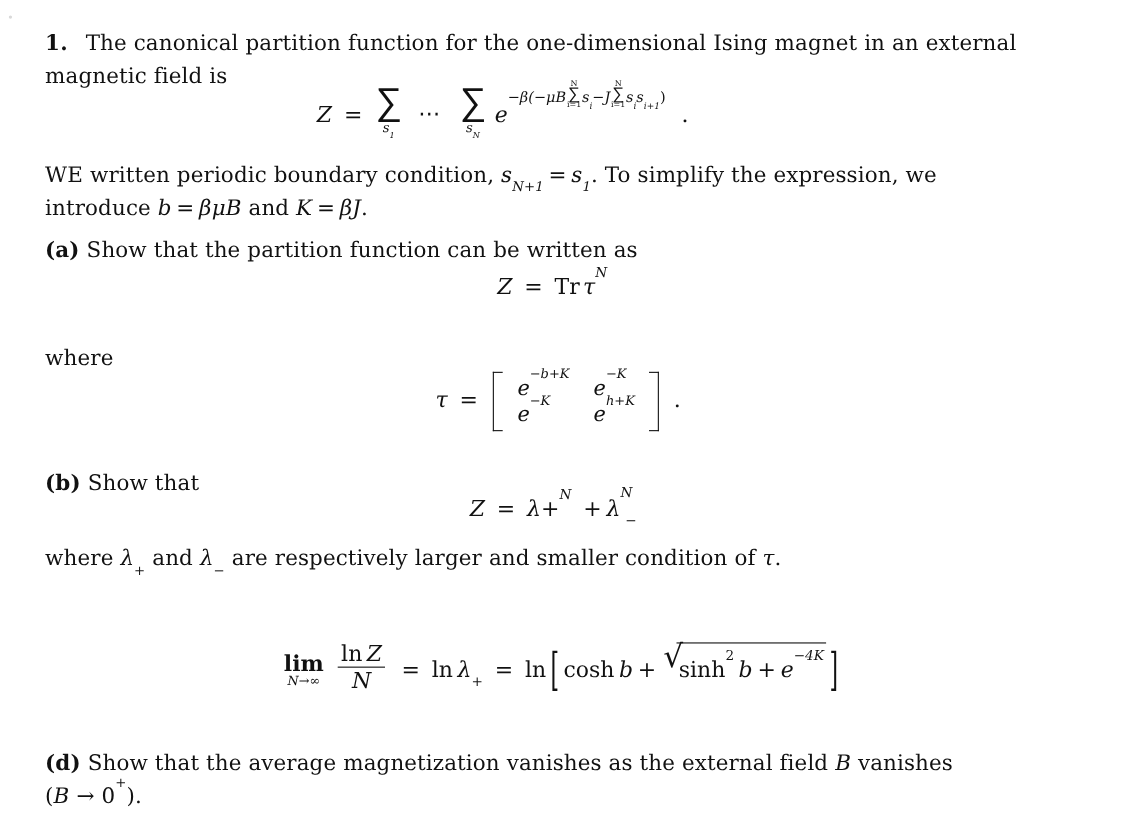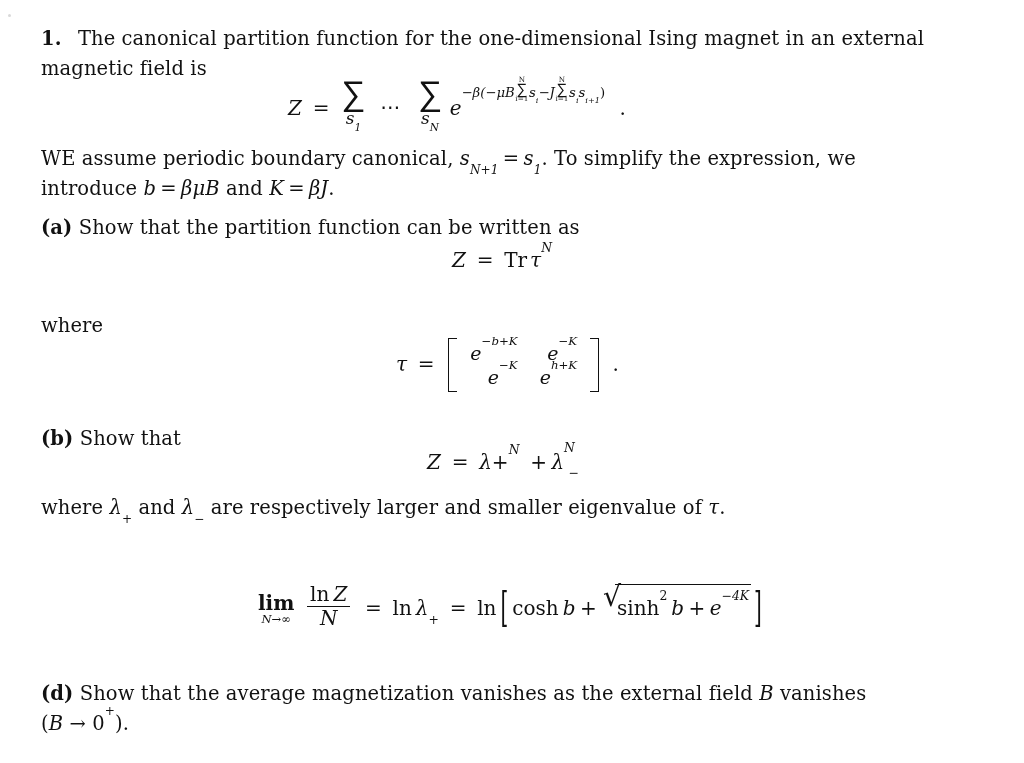--- a/index.html
+++ b/index.html
@@ -77,21 +77,21 @@
   }
   .bigsum .sym {
     display: block;
     font-size: 34px;
     font-family: "DejaVu Sans", sans-serif;
     font-weight: 300;
     line-height: 0.9;
   }
   .bigsum .lim {
     display: block;
-    font-size: 17px;
+    font-size: 12px;
     margin-top: 1px;
   }
 
   
   .sumin {
     display: inline-block;
     vertical-align: -0.28em;
     text-align: center;
     line-height: 1;
     margin: 0 0.05em;
@@ -166,21 +166,21 @@
   }
   .matrix::after {
     right: 0;
     border-right: 1.6px solid #111;
   }
   .matrix table {
     border-collapse: collapse;
   }
   .matrix td {
     padding: 1px 11px;
-    text-align: right;
+    text-align: left;
     font-size: 19px;
   }
 
   
   .brk {
     display: inline-block;
     font-size: 1.0em;
     transform: scaleY(2.05);
     transform-origin: center;
     padding: 0 1px;
@@ -238,21 +238,21 @@
     <span class="dots">⋯</span>
     <span class="bigsum">
       <span class="sym">∑</span>
       <span class="lim"><span class="mi">s</span><sub class="mi">N</sub></span>
     </span>
     <span class="mi">e</span><sup style="font-size:0.66em; top:-0.78em;"><span class="mgr">−β(−</span><span class="mgr">μ</span><span class="mi">B</span><span class="sumin"><span class="s-up">N</span><span class="s-sym">∑</span><span class="s-dn">i=1</span></span><span class="mi">s</span><sub class="mi">i</sub><span class="mi">−J</span><span class="sumin"><span class="s-up">N</span><span class="s-sym">∑</span><span class="s-dn">i=1</span></span><span class="mi">s</span><sub class="mi">i</sub><span class="mi">s</span><sub class="mi">i+1</sub><span>)</span></sup>
     <span style="display:inline-block;width:8px;"></span><span>.</span>
   </div>
 
   <div class="body-text" style="left:41px; top:144px; width:920px;">
-    <span>WE assume periodic boundary canonical, </span><span class="mi">s</span><sub class="mi">N+1</sub><span class="op">=</span><span class="mi">s</span><sub class="mi">1</sub><span>. To simplify the expression, we</span><br>
+    <span>WE written periodic boundary condition, </span><span class="mi">s</span><sub class="mi">N+1</sub><span class="op">=</span><span class="mi">s</span><sub class="mi">1</sub><span>. To simplify the expression, we</span><br>
     <span>introduce </span><span class="mi">b</span><span class="op">=</span><span class="mgr">β</span><span class="mgr">μ</span><span class="mi">B</span><span> and </span><span class="mi">K</span><span class="op">=</span><span class="mgr">β</span><span class="mi">J</span><span>.</span>
   </div>
 
   <div class="body-text" style="left:41px; top:213px;">
     <span style="font-weight:bold;">(a)</span>
     <span>Show that the partition function can be written as</span>
   </div>
 
   <div class="eq" style="left:452px; top:248px;">
     <span class="mi">Z</span>
@@ -288,21 +288,21 @@
   </div>
 
   <div class="eq" style="left:427px; top:450px;">
     <span class="mi">Z</span>
     <span class="op">=</span>
     <span class="mgr">λ</span><span>+</span><sup class="mi">N</sup>
     <span class="op">+</span><span class="mgr">λ</span><sup class="mi" style="top:-0.72em;">N</sup><sub style="margin-left:-0.52em; bottom:-0.26em;">−</sub>
   </div>
 
   <div class="body-text" style="left:41px; top:493px;">
-    <span>where </span><span class="mgr">λ</span><sub>+</sub><span> and </span><span class="mgr">λ</span><sub>−</sub><span> are respectively larger and smaller eigenvalue of </span><span class="mgr">τ</span><span>.</span>
+    <span>where </span><span class="mgr">λ</span><sub>+</sub><span> and </span><span class="mgr">λ</span><sub>−</sub><span> are respectively larger and smaller condition of </span><span class="mgr">τ</span><span>.</span>
   </div>
 
 
   <div class="eq" style="left:258px; top:584px;">
     <span class="limop">
       <span class="lw">lim</span>
       <span class="lb mi">N→∞</span>
     </span>
     <span class="frac">
       <span class="num"><span class="mup">ln</span><span style="display:inline-block;width:4px;"></span><span class="mi">Z</span></span>

